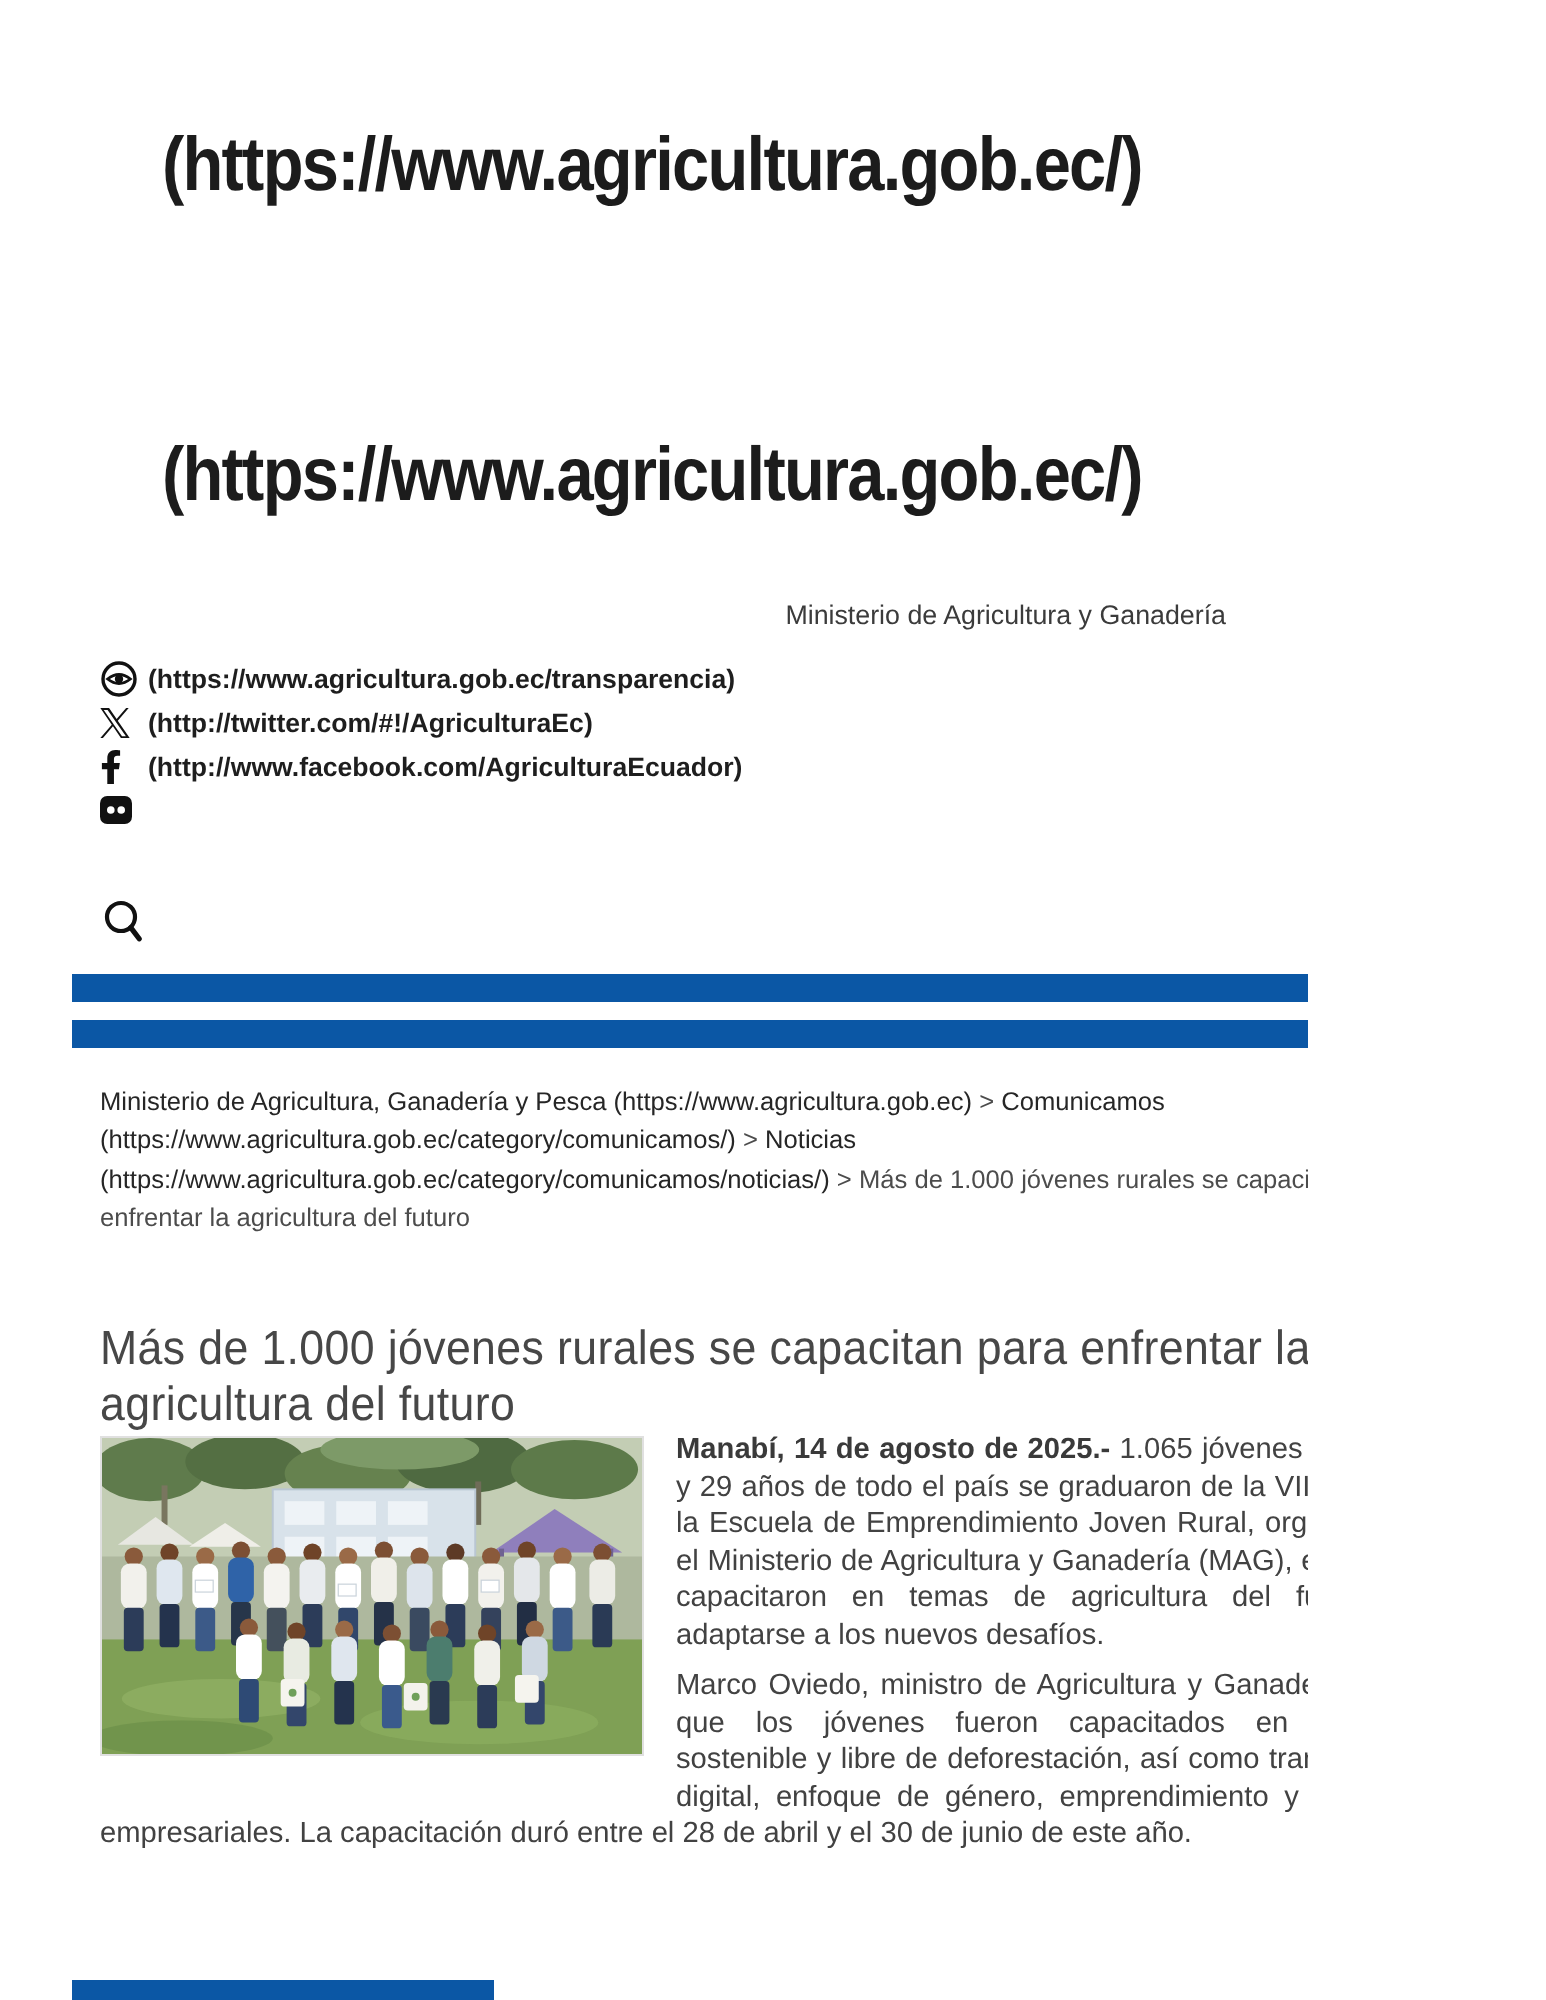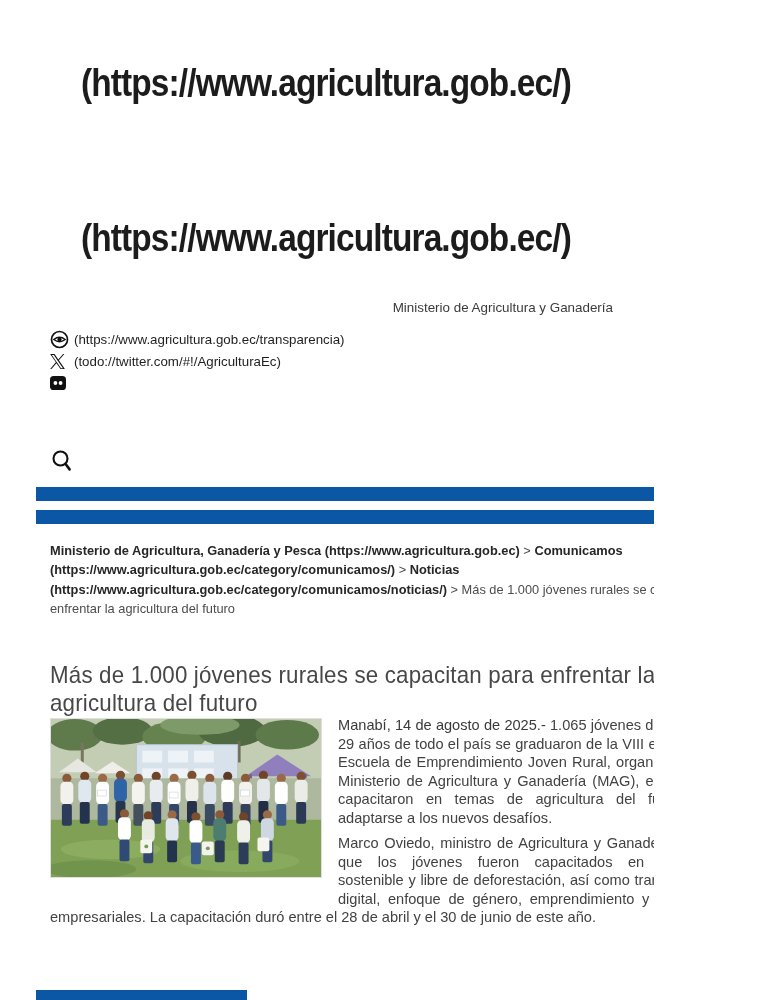--- a/index.html
+++ b/index.html
@@ -10,47 +10,47 @@
              color:#1c1c1c;white-space:nowrap;transform:scaleX(0.88);transform-origin:0 50%;
              line-height:38px;text-decoration:none;cursor:pointer;}
   .logo-link-1{top:64px;}
   .logo-link-2{top:219px;}
   
   .ministry-name{position:absolute;top:300px;right:41px;font-size:13.4px;color:#3b3b3b;}
   
   .social-list{position:absolute;left:50px;top:328px;}
   .social-row{display:flex;align-items:center;height:22px;cursor:pointer;}
   .social-row .ic{width:20px;display:flex;justify-content:flex-start;align-items:center;}
-  .social-label{font-size:13.3px;font-weight:normal;color:#1e1e1e;margin-left:4px;white-space:nowrap;}
+  .social-label{font-size:13.3px;font-weight:bold;color:#1e1e1e;margin-left:4px;white-space:nowrap;}
   
   .spinner{position:absolute;left:702px;top:323px;}
   
   .search-btn{position:absolute;left:50px;top:449px;cursor:pointer;}
   
   .bar{position:absolute;left:36px;width:711px;height:14px;}
   .bar-1{top:487px;}
   .bar-2{top:510px;}
   .footer-bar{position:absolute;left:36px;top:990px;width:211px;height:10px;}
   
   .breadcrumb{position:absolute;left:50px;top:541px;width:700px;font-size:12.8px;
               line-height:19.4px;color:#4c4c4c;}
-  .crumb-link{font-weight:bold;color:#262626;cursor:pointer;}
+  .crumb-link{font-weight:normal;color:#262626;cursor:pointer;}
   .crumb-sep{color:#4c4c4c;}
   .crumb-current{color:#4c4c4c;}
   
   .article-title{position:absolute;left:50px;top:645px;width:756px;font-size:24px;
                  line-height:27.5px;font-weight:400;color:#474747;letter-spacing:0.2px;
                  transform:scaleX(0.93);transform-origin:0 0;}
   
   .article-body{position:absolute;left:50px;top:716px;width:681px;font-size:14.6px;
                 line-height:18.5px;color:#424242;text-align:justify;}
   .article-photo{float:left;width:272px;height:160px;margin:2px 16px 26px 0;
                  border:1px solid #e0e0e0;box-sizing:border-box;}
   .article-body p{margin:0 0 7px 0;}
-  .lead{font-weight:normal;color:#3a3a3a;margin-top:44px;}
+  .lead{font-weight:bold;color:#3a3a3a;margin-top:44px;}
   .col-border{position:absolute;left:746px;top:718px;width:1px;height:247px;background:#e6e6e6;}
   svg{display:block;}
 </style>
 </head>
 <body>
 
 <div class="page">
 
   <a class="logo-link logo-link-1">(https://www.agricultura.gob.ec/)</a>
   <a class="logo-link logo-link-2">(https://www.agricultura.gob.ec/)</a>
@@ -84,23 +84,31 @@
       </span>
       <span class="social-label">(https://www.agricultura.gob.ec/transparencia)</span>
     </div>
 
     <div class="social-row">
       <span class="ic">
         <svg width="15" height="15" viewBox="0 0 1200 1227">
           <path fill="#111" d="M714.163 519.284 1160.89 0H1055.03L667.137 450.887 357.328 0H0l468.492 681.821L0 1226.37h105.866l409.625-476.152 327.181 476.152H1200L714.163 519.284Zm-150.47 174.949-47.467-67.863-377.769-540.672h159.523l304.77 435.999 47.467 67.863 396.2 567.154H886.892L563.693 694.233Z"></path>
         </svg>
       </span>
-      <span class="social-label">(todo://twitter.com/#!/AgriculturaEc)</span>
-    </div>
-
+      <span class="social-label">(http://twitter.com/#!/AgriculturaEc)</span>
+    </div>
+
+    <div class="social-row">
+      <span class="ic">
+        <svg width="11" height="17" viewBox="0 0 320 512">
+          <path fill="#111" d="M279.14 288l14.22-92.66h-88.91v-60.13c0-25.35 12.42-50.06 52.24-50.06h40.42V6.26S260.43 0 225.36 0c-73.22 0-121.08 44.38-121.08 124.72v70.62H22.89V288h81.39v224h100.17V288z"></path>
+        </svg>
+      </span>
+      <span class="social-label">(http://www.facebook.com/AgriculturaEcuador)</span>
+    </div>
 
 
     <div class="social-row">
       <span class="ic">
         <svg width="16" height="14" viewBox="0 0 16 14">
           <rect x="0" y="0" width="16" height="14" rx="3.6" fill="#111"></rect>
           <circle cx="5.4" cy="7" r="1.9" fill="#fff"></circle>
           <circle cx="10.6" cy="7" r="1.9" fill="#fff"></circle>
         </svg>
       </span>

